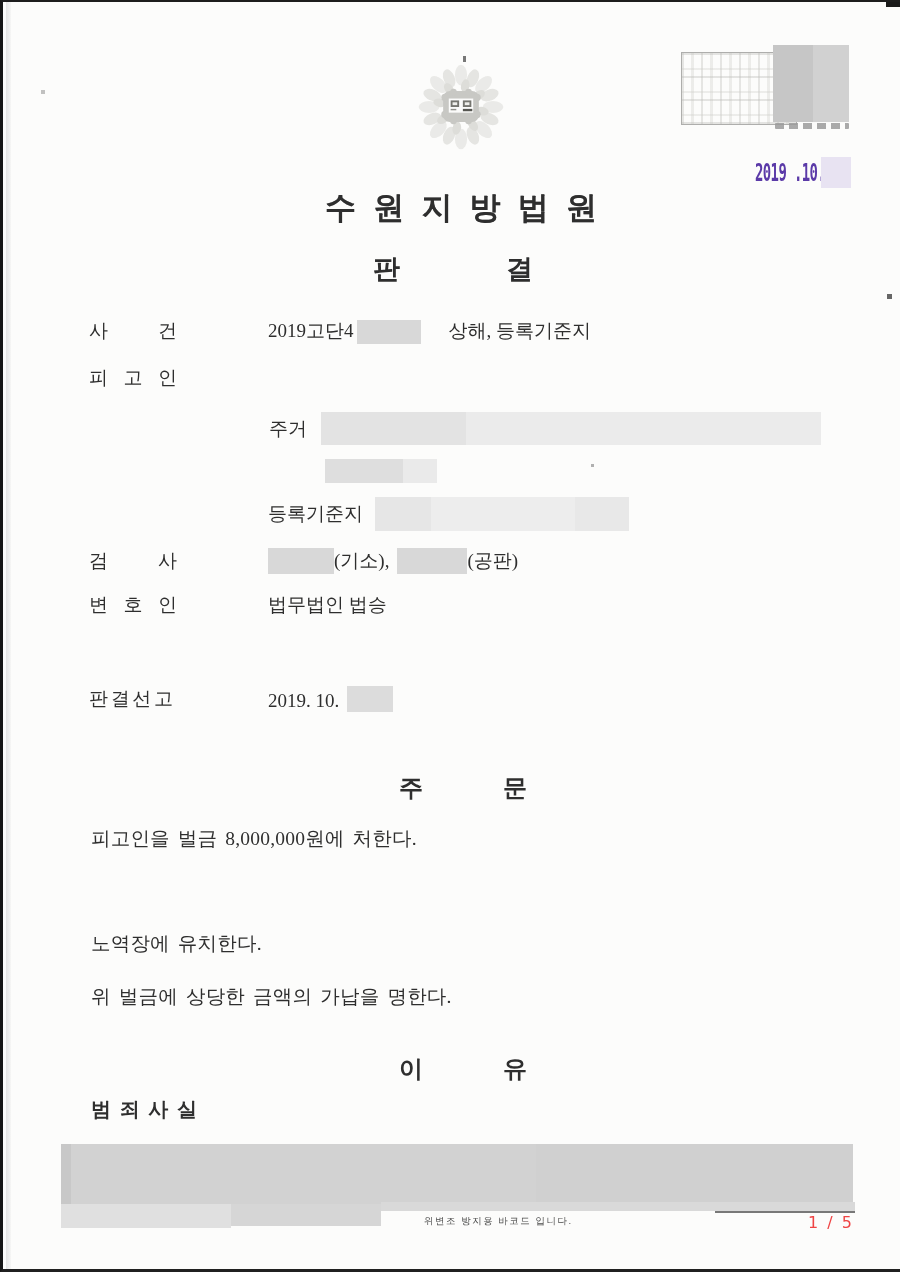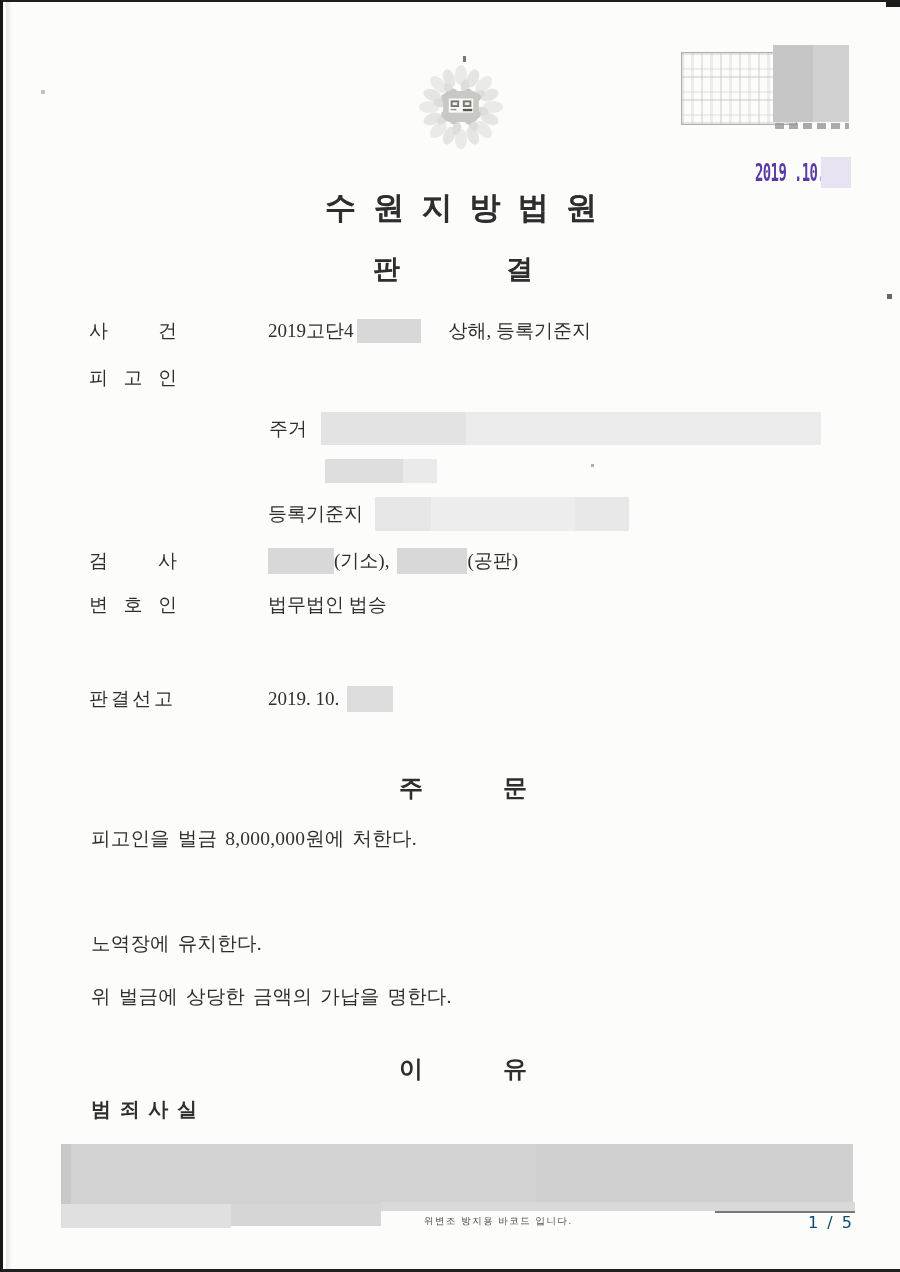--- a/index.html
+++ b/index.html
@@ -35,21 +35,21 @@
   .date-redact{position:absolute; left:818px; top:155px; width:30px; height:31px; background:#e8e3f2;}
 
   .chars{display:flex; justify-content:space-between;}
 
   .court-name{position:absolute; top:185px; left:322px; width:272px; font-size:31px; font-weight:bold;
     text-shadow:0 0 .5px rgba(40,40,40,.5);}
   .doc-title{position:absolute; top:249px; left:370px; width:160px; font-size:27px; font-weight:bold;}
 
   .row{position:absolute; left:0; width:100%; height:32px;}
   .lbl{position:absolute; left:86px; width:88px; font-size:19px;}
-  .val{position:absolute; left:265px; display:flex; align-items:center; font-size:19px; white-space:pre;}
+  .val{position:absolute; left:265px; display:flex; align-items:flex-end; font-size:19px; white-space:pre;}
   .sublbl{position:absolute; font-size:19px; left:266px;}
 
   .rd{display:inline-block; background:#d6d6d6;}
   .rd-case{width:64px; height:24px; background:#d8d8d8; margin-left:3px;}
   .rd-name{width:220px; height:28px; background:#d5d5d5;}
   .rd-pros1{width:66px; height:26px; background:#d8d8d8;}
   .rd-pros2{width:70px; height:26px; background:#d8d8d8; margin-left:8px;}
   .rd-sent{width:46px; height:26px; background:#dcdcdc; margin-left:8px;}
 
   .bar{position:absolute;}
@@ -70,21 +70,21 @@
   
   .blockA{position:absolute; left:58px; top:1142px; width:792px; height:60px;
     background:linear-gradient(90deg,#c8c8c8 0 10px,#d2d2d2 10px 60%,#d0d0d0 60%);}
   .stripL{position:absolute; left:58px; top:1202px; width:170px; height:24px; background:#e0e0e0;}
   .stripM{position:absolute; left:228px; top:1202px; width:150px; height:22px; background:#d6d6d6;}
   .stripR{position:absolute; left:378px; top:1200px; width:474px; height:9px; background:#d9d9d9;}
   .rule{position:absolute; left:712px; top:1209px; width:140px; height:2px; background:#787878;}
 
   .footer-note{position:absolute; left:388px; top:1213px; font-size:9.5px; color:#4c4c4c;
     font-family:Liberation Sans, sans-serif; letter-spacing:1.5px;margin-left:33px;}
-  .page-num{position:absolute; left:805px; top:1211px; font-size:16px; color:#0c4a6e;
+  .page-num{position:absolute; left:805px; top:1211px; font-size:16px; color:#ef4444;
     font-family:"DejaVu Sans","Liberation Sans",sans-serif; letter-spacing:2px;}
 
   .speck{position:absolute; background:#666;}
   .sp1{left:884px; top:292px; width:5px; height:5px;}
   .sp2{left:460px; top:54px; width:3px; height:6px; background:#777;}
   .sp3{left:38px; top:88px; width:4px; height:4px; background:#9a9a9a; opacity:.6;}
   .sp4{left:588px; top:462px; width:3px; height:3px; background:#b0b0b0;}
 </style>
 </head>
 <body>

